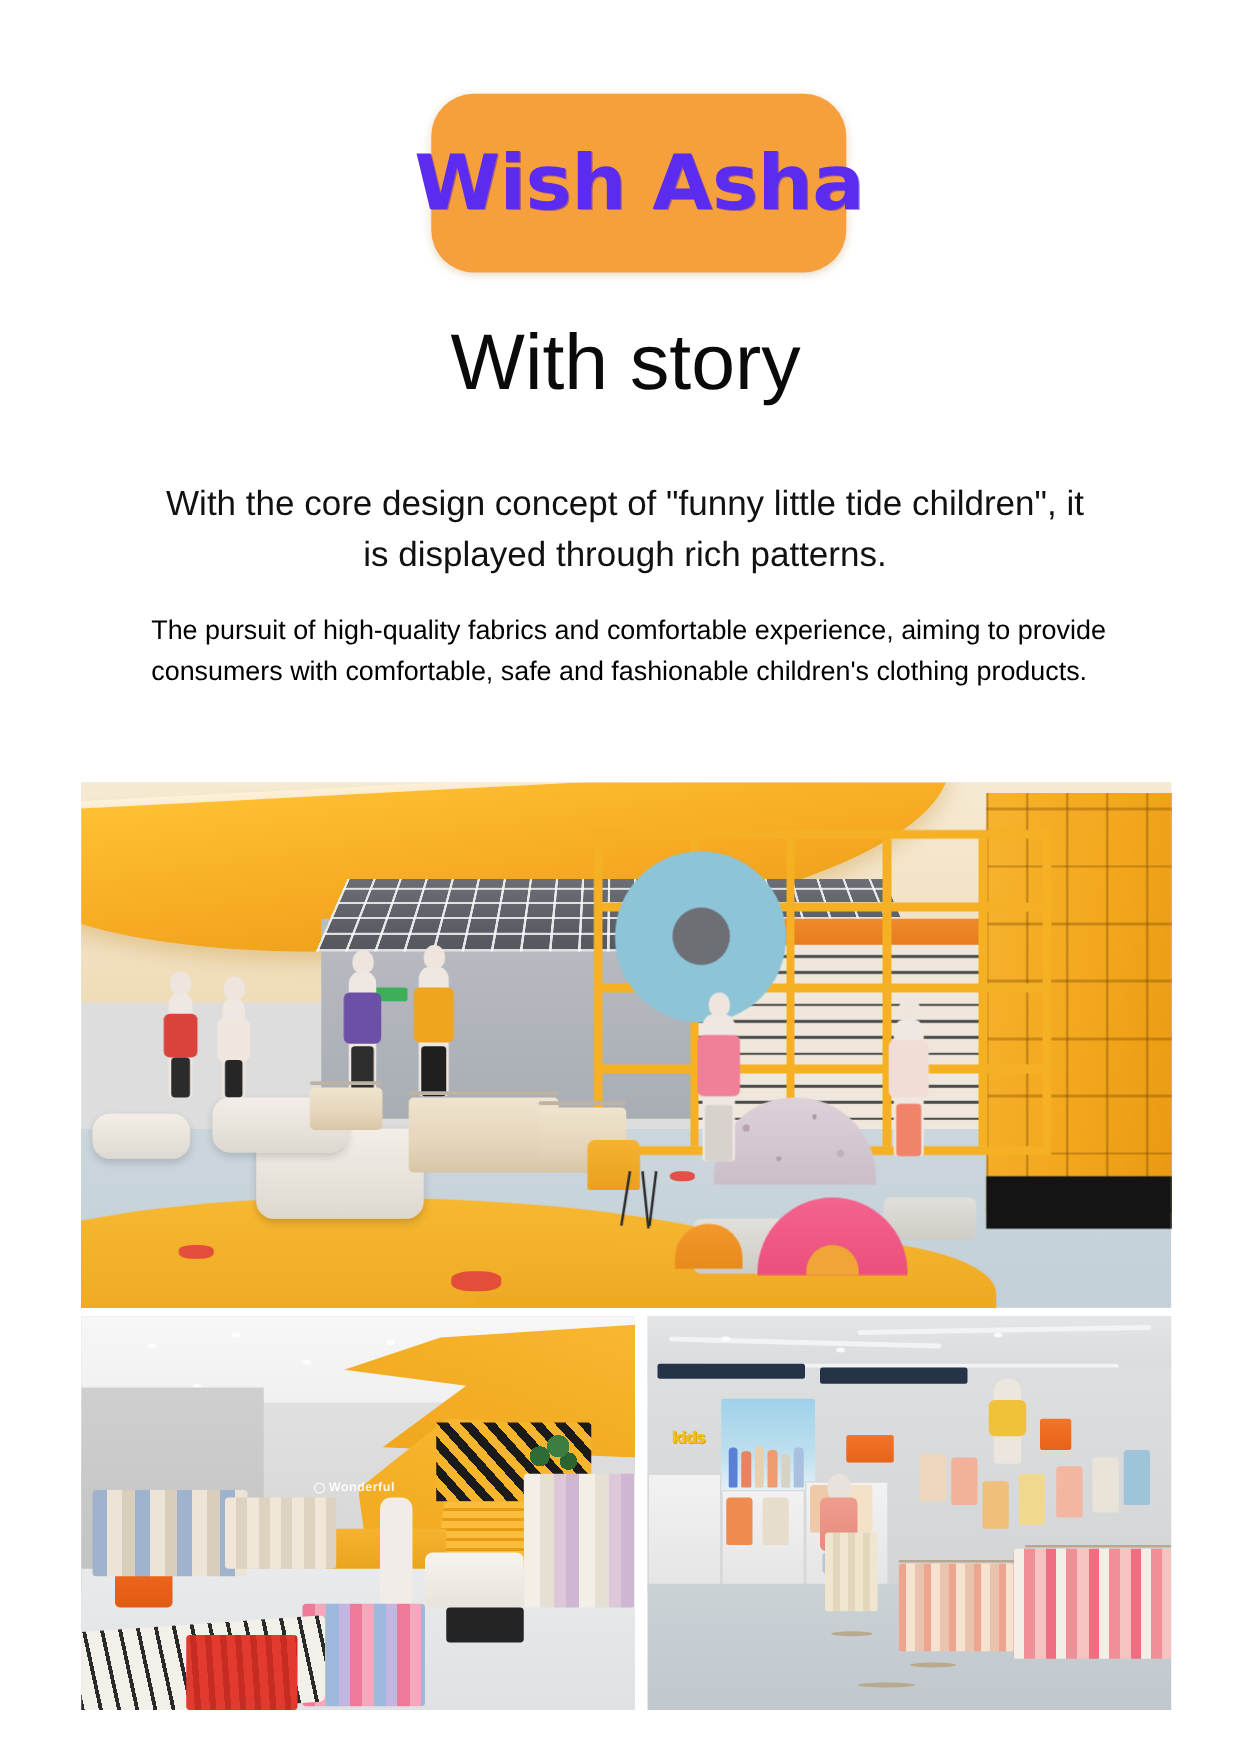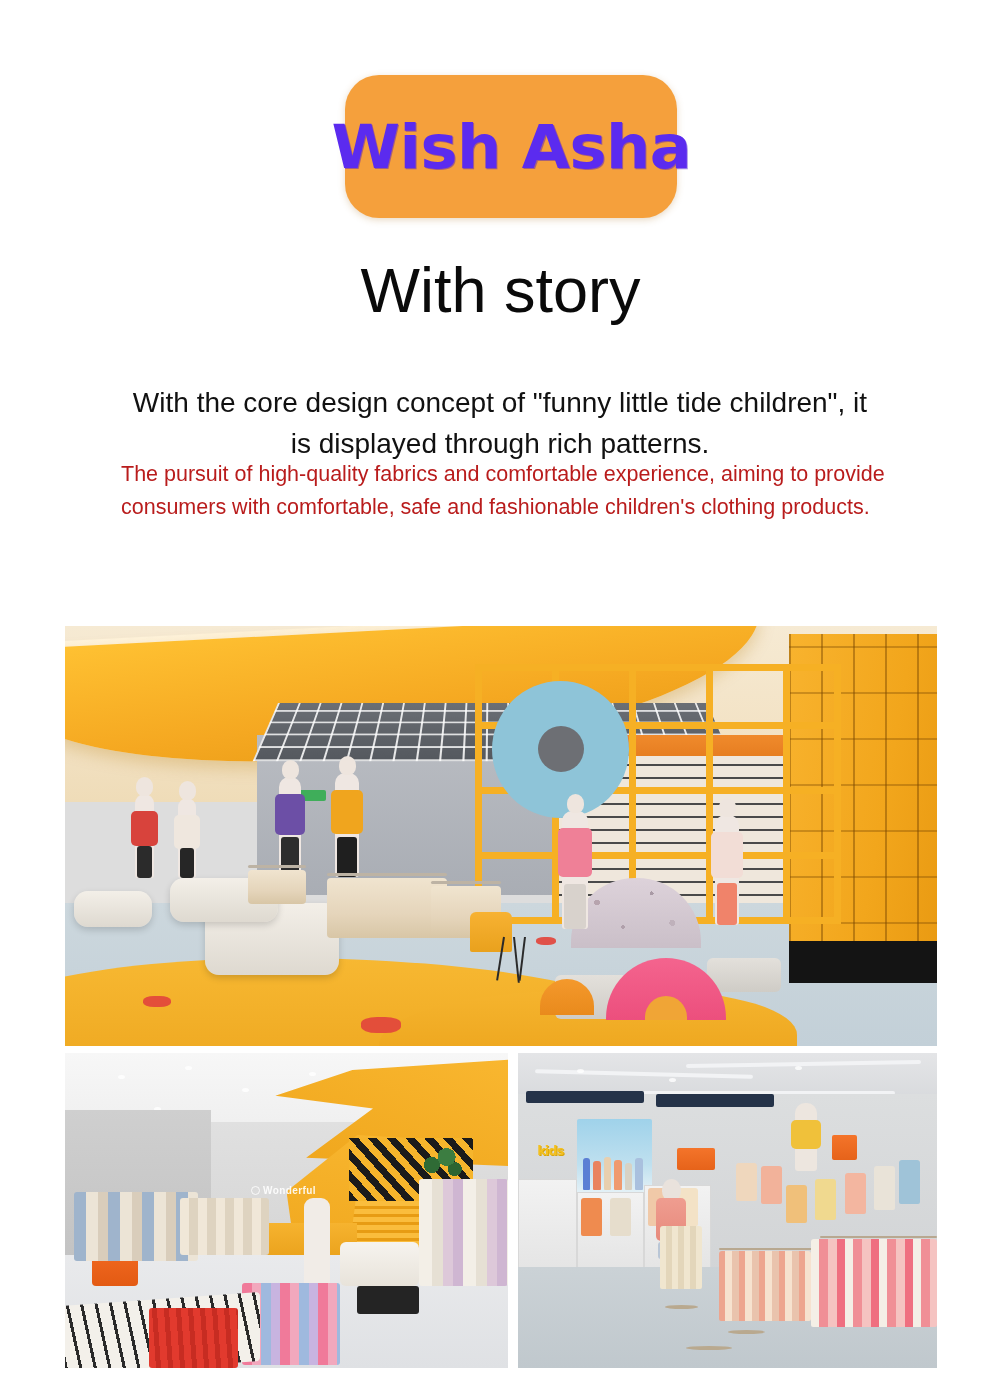--- a/index.html
+++ b/index.html
@@ -64,27 +64,27 @@
     width: 760px;
     text-align: center;
     font-size: 28px;
     line-height: 1.48;
     font-weight: 400;
     color: #111111;
   }
   .body-copy {
     position: absolute;
     left: 121px;
-    top: 458px;
+    top: 488px;
     width: 798px;
     text-align: left;
     font-size: 21.5px;
     line-height: 1.53;
     font-weight: 400;
-    color: #b91c1c;
+    color: #000000;
   }
 
   
   .gallery { position: absolute; left: 0; top: 0; width: 1001px; height: 1393px; }
   .photo {
     position: absolute;
     overflow: hidden;
     background: #ddd;
   }
   .photo-hero  { left: 65px;  top: 626px;  width: 872px; height: 420px; }

